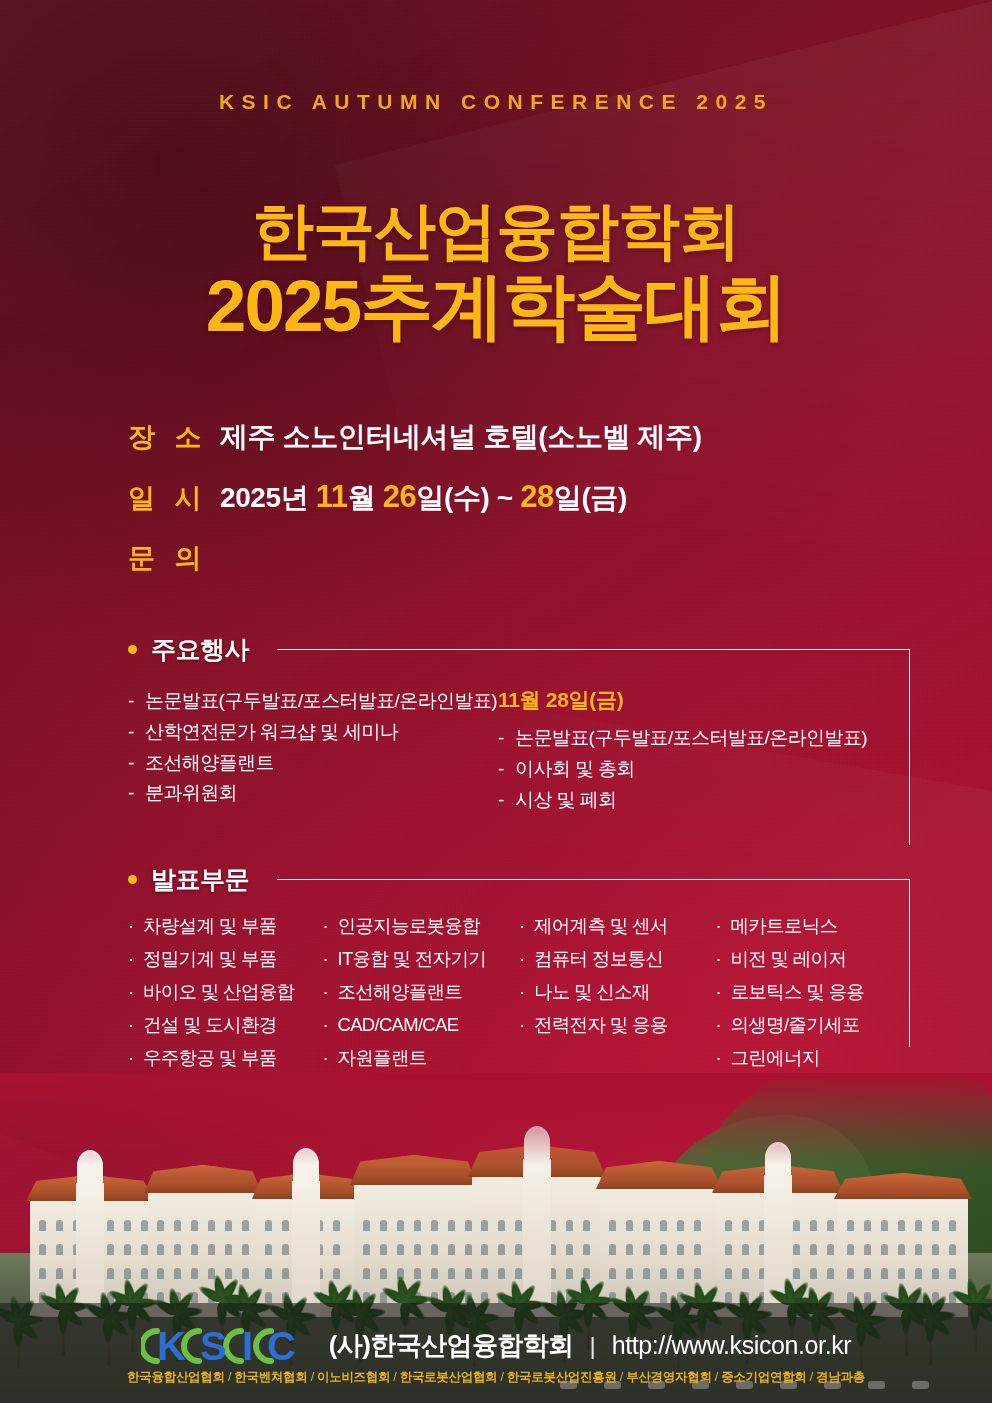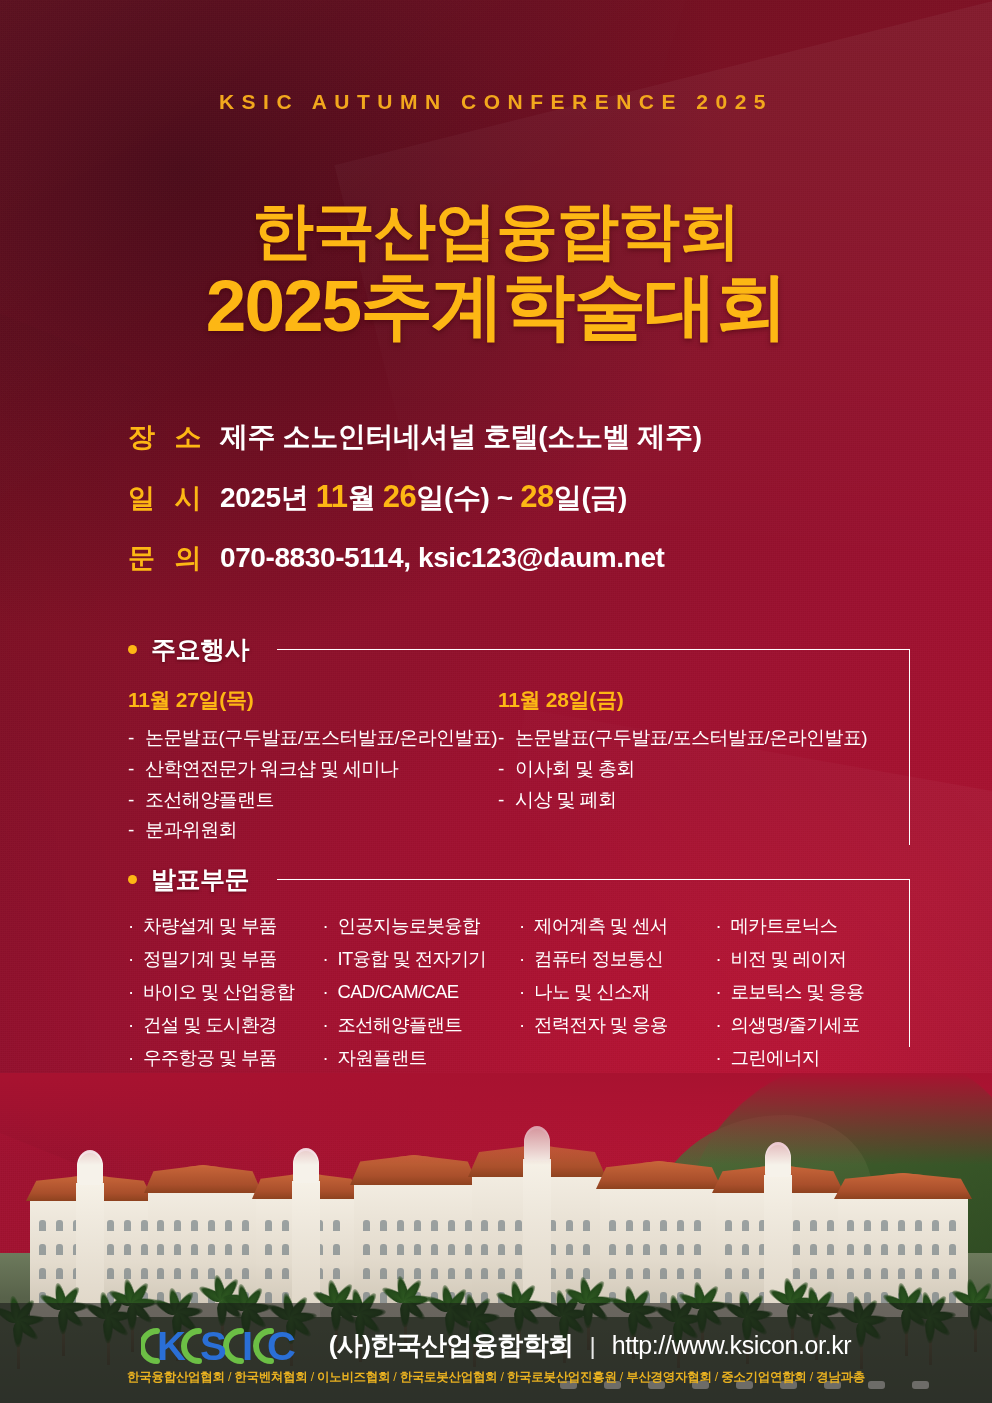--- a/index.html
+++ b/index.html
@@ -243,37 +243,35 @@
       <div class="infoval">제주 소노인터네셔널 호텔(소노벨 제주)</div>
     </div>
 
     <div class="inforow">
       <div class="infolabel">일 시</div>
       <div class="infoval"><span>2025년</span>&nbsp;<span class="hl">11</span><span>월</span>&nbsp;<span class="hl">26</span><span>일(수)</span>&nbsp;<span>~</span>&nbsp;<span class="hl">28</span><span>일(금)</span></div>
     </div>
 
     <div class="inforow">
       <div class="infolabel">문 의</div>
-      <div class="infoval">070-8830-5114, ksic123@daum.net</div>
     </div>
 
   </div>
 
   <div class="sec" id="sec-events">
     <div class="sec-head">
       <div class="dot"></div>
       <div class="sec-title">주요행사</div>
       <div class="rule-h"></div>
     </div>
     <div class="rule-v"></div>
 
     <div class="ev-cols">
 
       <div class="ev-col">
-        <div class="ev-date">11월 27일(목)</div>
         <div class="ev-item"><span class="dash">-</span><span>논문발표(구두발표/포스터발표/온라인발표)</span></div>
         <div class="ev-item"><span class="dash">-</span><span>산학연전문가 워크샵 및 세미나</span></div>
         <div class="ev-item"><span class="dash">-</span><span>조선해양플랜트</span></div>
         <div class="ev-item"><span class="dash">-</span><span>분과위원회</span></div>
       </div>
 
       <div class="ev-col">
         <div class="ev-date">11월 28일(금)</div>
         <div class="ev-item"><span class="dash">-</span><span>논문발표(구두발표/포스터발표/온라인발표)</span></div>
         <div class="ev-item"><span class="dash">-</span><span>이사회 및 총회</span></div>
@@ -297,22 +295,22 @@
         <div class="fl-item"><span class="b">·</span><span>차량설계 및 부품</span></div>
         <div class="fl-item"><span class="b">·</span><span>정밀기계 및 부품</span></div>
         <div class="fl-item"><span class="b">·</span><span>바이오 및 산업융합</span></div>
         <div class="fl-item"><span class="b">·</span><span>건설 및 도시환경</span></div>
         <div class="fl-item"><span class="b">·</span><span>우주항공 및 부품</span></div>
       </div>
 
       <div class="fl-col">
         <div class="fl-item"><span class="b">·</span><span>인공지능로봇융합</span></div>
         <div class="fl-item"><span class="b">·</span><span>IT융합 및 전자기기</span></div>
+        <div class="fl-item"><span class="b">·</span><span>조선해양플랜트</span></div>
         <div class="fl-item"><span class="b">·</span><span>CAD/CAM/CAE</span></div>
-        <div class="fl-item"><span class="b">·</span><span>조선해양플랜트</span></div>
         <div class="fl-item"><span class="b">·</span><span>자원플랜트</span></div>
       </div>
 
       <div class="fl-col">
         <div class="fl-item"><span class="b">·</span><span>제어계측 및 센서</span></div>
         <div class="fl-item"><span class="b">·</span><span>컴퓨터 정보통신</span></div>
         <div class="fl-item"><span class="b">·</span><span>나노 및 신소재</span></div>
         <div class="fl-item"><span class="b">·</span><span>전력전자 및 응용</span></div>
       </div>
 

